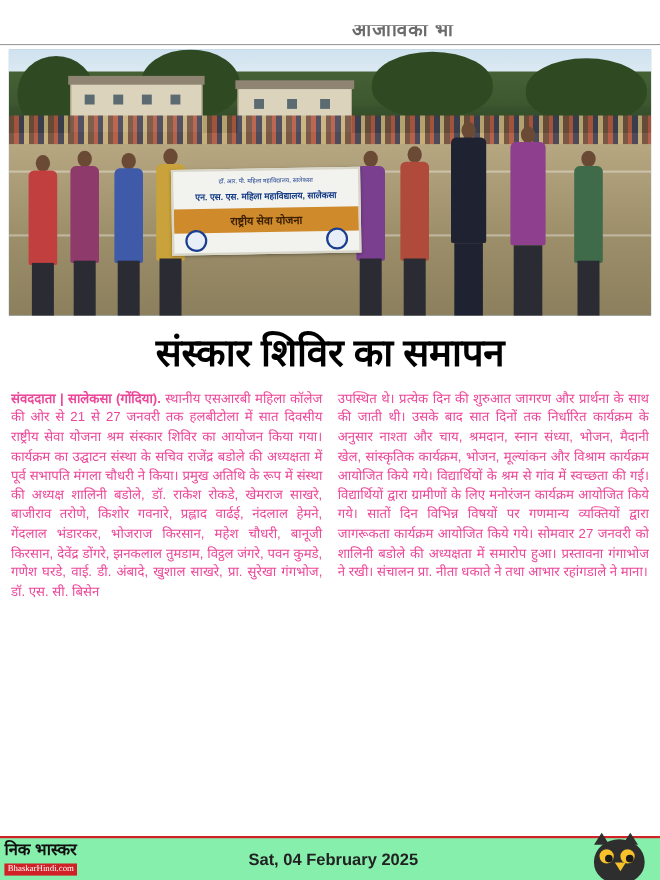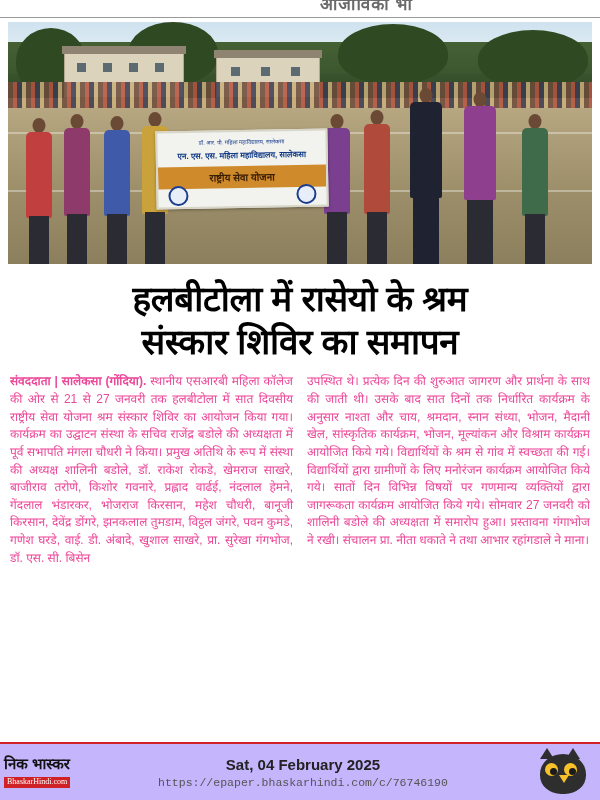--- a/index.html
+++ b/index.html
@@ -12,20 +12,21 @@
     overflow: hidden;
     position: relative;
   }
 
   
   .top-strip {
     position: relative;
     height: 18px;
     border-bottom: 1px solid #9a9a9a;
     overflow: hidden;
+    margin-top: 23px;
   }
   .top-strip .masthead-fragment {
     position: absolute;
     left: 320px;
     top: -8px;
     font-family: "Liberation Sans", sans-serif;
     font-weight: bold;
     font-size: 17px;
     color: #6b6b6b;
     letter-spacing: 1px;
@@ -155,23 +156,23 @@
   }
   .byline {
     font-weight: bold;
   }
   .place { font-weight: bold; }
 
   
   .footer {
     position: absolute;
     left: 0; right: 0; bottom: 0;
-    height: 58px;
+    height: 40px;
     border-top: 2px solid #cf2126;
-    background: #c4b5fd;
+    background: #86efac;
     display: flex;
     align-items: center;
   }
   .footer-logo {
     width: 74px;
     padding-left: 4px;
     line-height: 1.05;
   }
   .footer-logo .l1 {
     font-family: "Liberation Sans", sans-serif;
@@ -310,21 +311,20 @@
     <div class="b-title">एन. एस. एस. महिला महाविद्यालय, सालेकसा</div>
     <div class="b-strip">
       <span>राष्ट्रीय सेवा योजना</span>
     </div>
     <div class="logo-circle" style="left:10px;"></div>
     <div class="logo-circle" style="right:10px;"></div>
   </div>
 </div>
 
 <h1 class="headline">
-  <div>हलबीटोला में रासेयो के श्रम</div>
   <div>संस्कार शिविर का समापन</div>
 </h1>
 
 <div class="article">
   <div class="col">
     <span class="byline">संवददाता</span>
     <span class="byline sep">|</span>
     <span class="place">सालेकसा (गोंदिया).</span>
     <span>स्थानीय एसआरबी महिला कॉलेज की ओर से 21 से 27 जनवरी तक हलबीटोला में सात दिवसीय राष्ट्रीय सेवा योजना श्रम संस्कार शिविर का आयोजन किया गया। कार्यक्रम का उद्घाटन संस्था के सचिव राजेंद्र बडोले की अध्यक्षता में पूर्व सभापति मंगला चौधरी ने किया। प्रमुख अतिथि के रूप में संस्था की अध्यक्ष शालिनी बडोले, डॉ. राकेश रोकडे, खेमराज साखरे, बाजीराव तरोणे, किशोर गवनारे, प्रह्लाद वार्ढई, नंदलाल हेमने, गेंदलाल भंडारकर, भोजराज किरसान, महेश चौधरी, बानूजी किरसान, देवेंद्र डोंगरे, झनकलाल तुमडाम, विट्ठल जंगरे, पवन कुमडे, गणेश घरडे, वाई. डी. अंबादे, खुशाल साखरे, प्रा. सुरेखा गंगभोज, डॉ. एस. सी. बिसेन</span>
   </div>
@@ -333,21 +333,20 @@
   </div>
 </div>
 
 <div class="footer">
   <div class="footer-logo">
     <div class="l1">निक भास्कर</div>
     <div class="l2">BhaskarHindi.com</div>
   </div>
   <div class="footer-mid">
     <div class="footer-date">Sat, 04 February 2025</div>
-    <div class="footer-url">https://epaper.bhaskarhindi.com/c/76746190</div>
   </div>
   <div class="owl">
     <div class="ear l"></div>
     <div class="ear r"></div>
     <div class="body"></div>
     <div class="eye l">
         <div class="pupil"></div>
       </div>
     <div class="eye r">
         <div class="pupil"></div>

